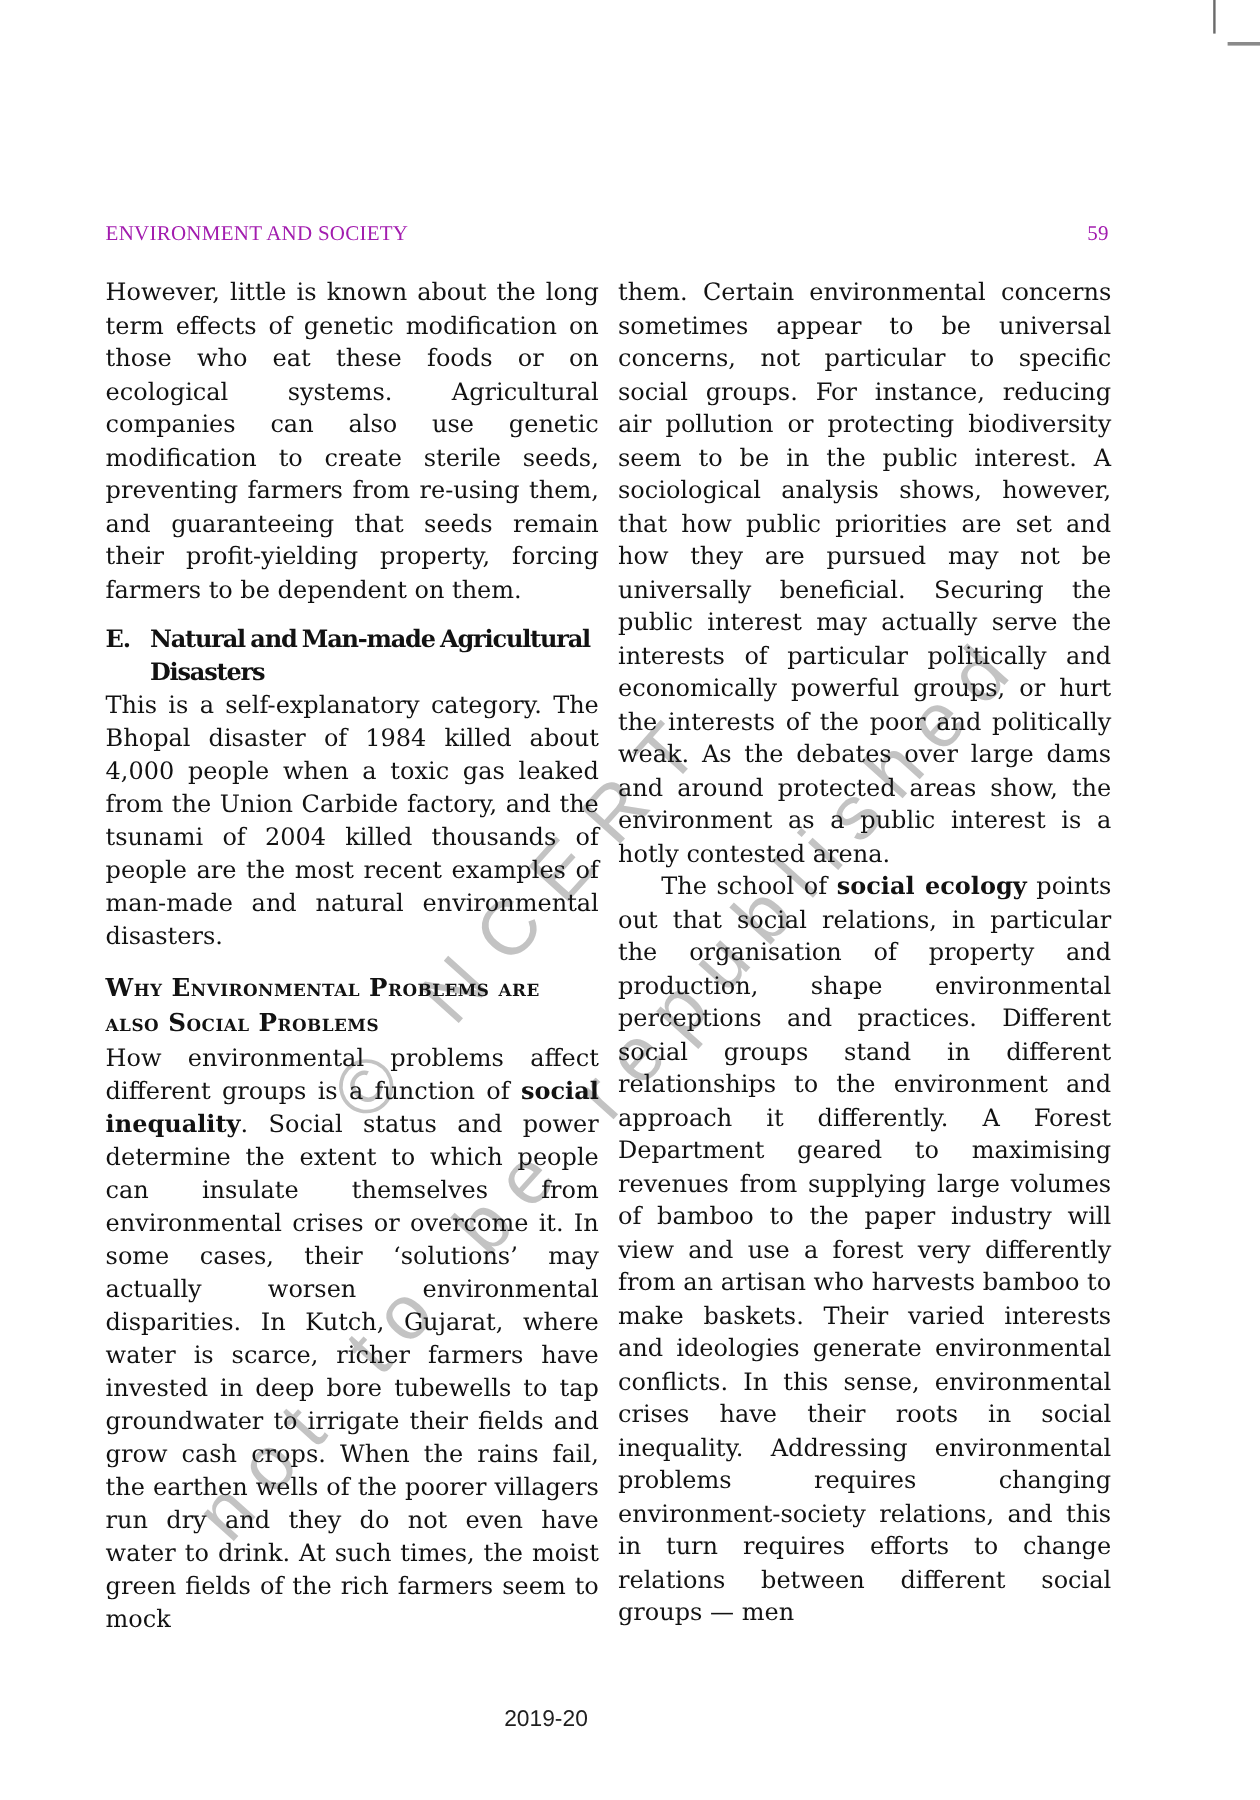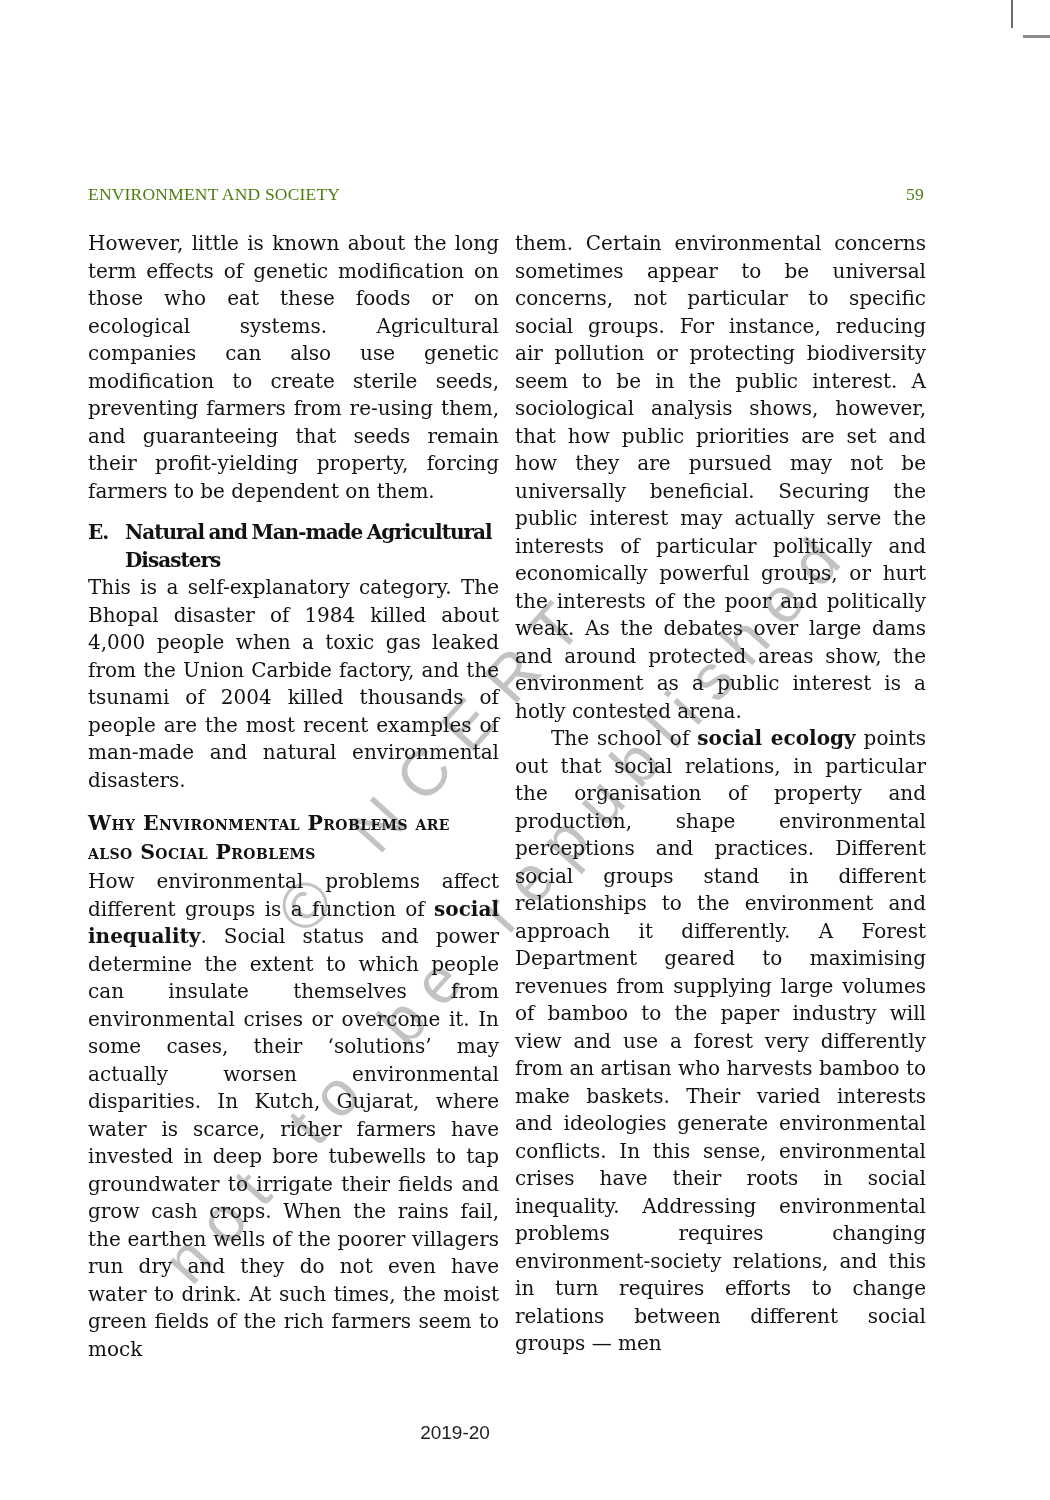--- a/index.html
+++ b/index.html
@@ -24,21 +24,21 @@
   }
   .wm-1 { left: 262px; top: 898px; font-size: 64px; letter-spacing: 22px; }
   .wm-2 { left: 148px; top: 1248px; font-size: 64px; letter-spacing: 17px; word-spacing: 12px; }
 
   .content { position: relative; z-index: 1; }
 
   .page-header {
     position: absolute; top: 184px; left: 88px; width: 850px;
     display: flex; justify-content: space-between; align-items: baseline;
     font-family: "Liberation Serif", serif;
-    font-size: 17.5px; letter-spacing: 0.2px; color: #4d7c0f;
+    font-size: 17.5px; letter-spacing: 0.2px; color: #a21caf;
   }
   .page-header .pgnum { padding-right: 14px; margin-left: 35px; }
 
   .columns {
     position: absolute; top: 230px; left: 88px;
     display: flex; gap: 16px; width: 850px;
   }
   .col { width: 411px; }
 
   .col p {

